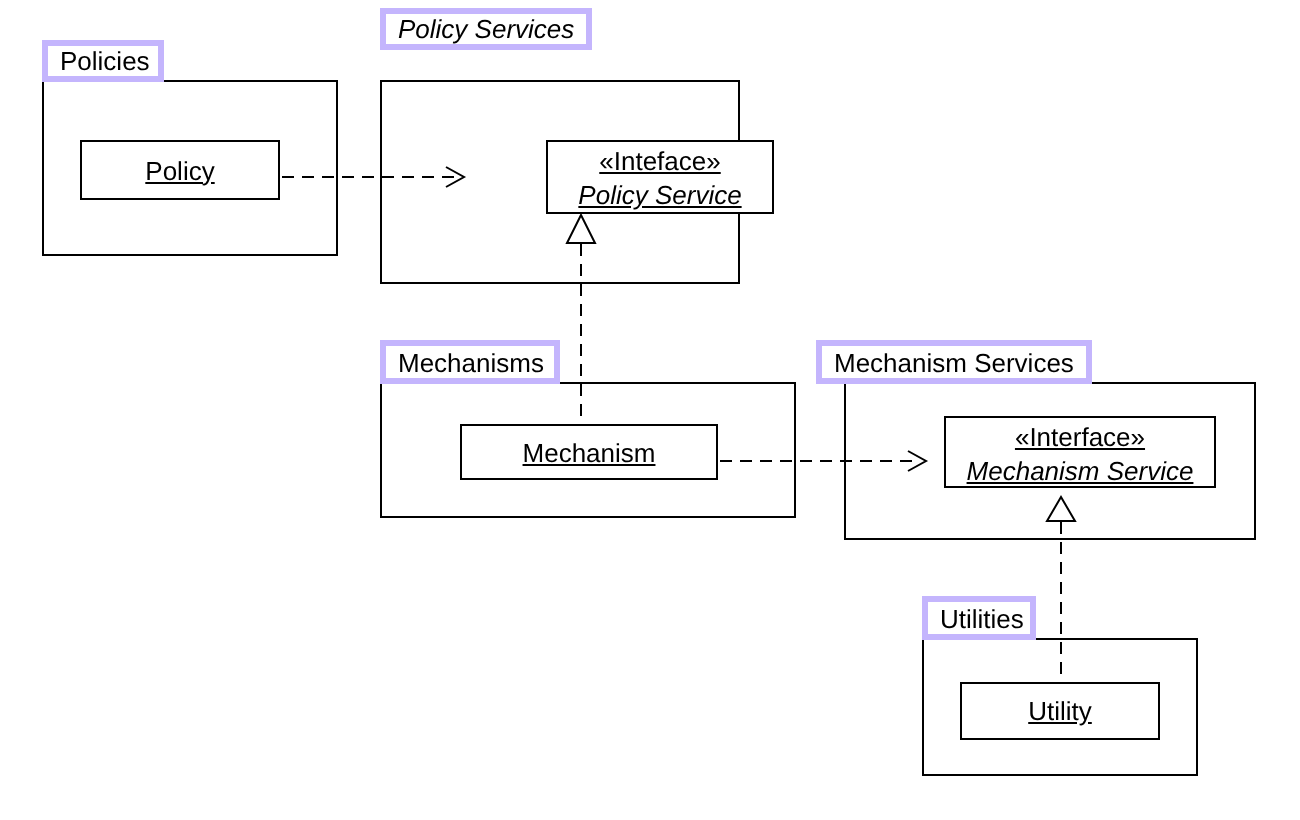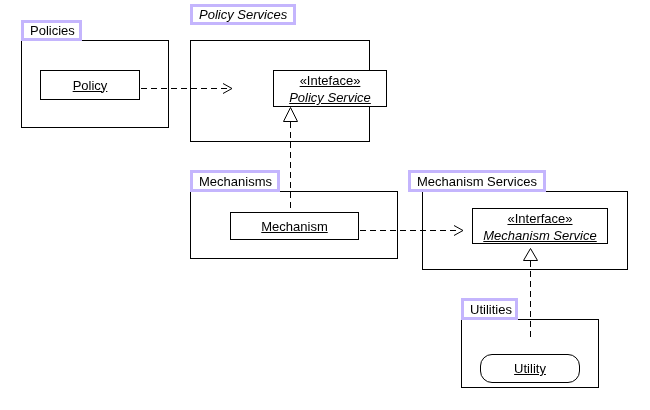--- a/index.html
+++ b/index.html
@@ -62,21 +62,21 @@
 
   <div class="cls" style="left:230px; top:212px; width:129px; height:28px;">
     <span>Mechanism</span>
   </div>
 
   <div class="cls iface" style="left:472px; top:208px; width:136px; height:36px;">
     <span class="istereo">«Interface»</span>
     <span class="iname">Mechanism Service</span>
   </div>
 
-  <div class="cls" style="left:480px; top:354px; width:100px; height:29px;border-radius:12px;">
+  <div class="cls" style="left:480px; top:341px; width:100px; height:29px;">
     <span>Utility</span>
   </div>
 
   <svg class="connectors" width="650" height="410" viewBox="0 0 650 410">
 
     <g>
       <line x1="141" y1="88.5" x2="227" y2="88.5" stroke="#000" stroke-width="1" stroke-dasharray="6,4"></line>
       <polyline points="223,83.5 232,88.5 223,93.5" fill="none" stroke="#000" stroke-width="1"></polyline>
     </g>
 

